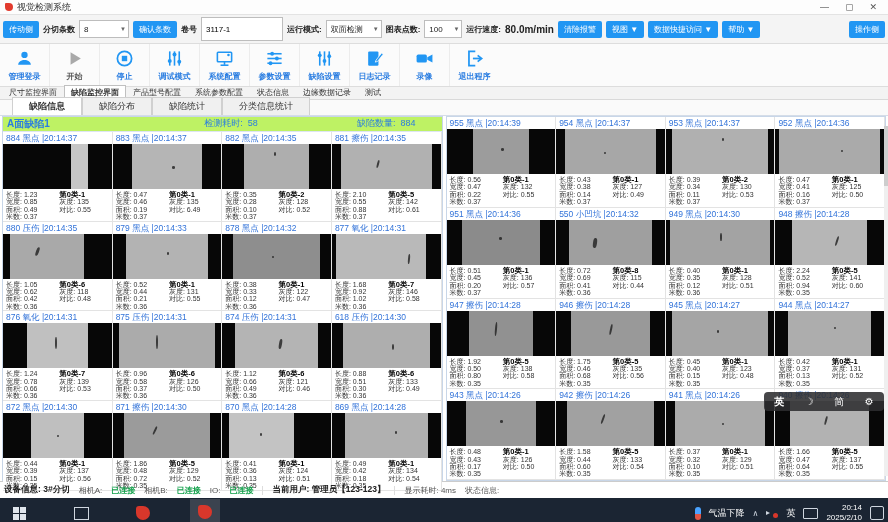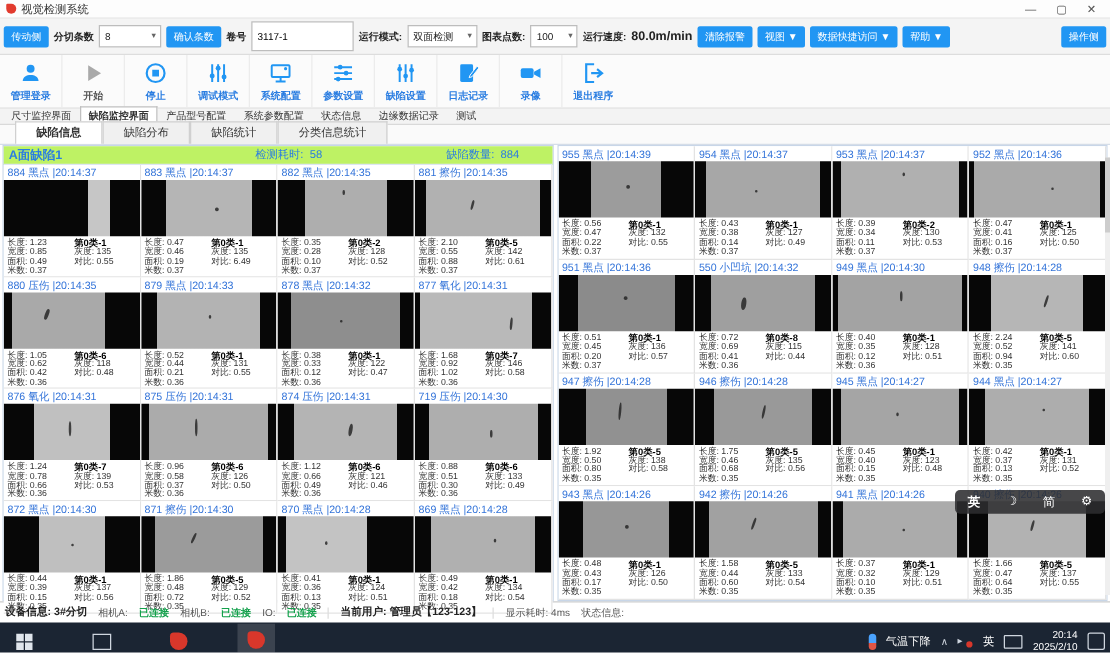--- a/index.html
+++ b/index.html
@@ -438,21 +438,21 @@
               <div>米数: 0.36</div>
         </div>
         <div class="col">
           <div class="cls">第0类-6</div>
           <div>灰度: 121</div>
               <div>对比: 0.46</div>
         </div>
       </div>
     </div>
         <div class="cell">
-      <div class="cellhead">719 压伤 |20:14:30</div>
+      <div class="cellhead">618 压伤 |20:14:30</div>
       <div class="cimg" style="background:linear-gradient(90deg,#070707 0 10%,#aeaeae 10% 90%,#070707 90% 100%)">
             <i class="sp" style="left:55%;top:45%;width:2px;height:6px;transform:rotate(0deg)"></i>
           </div>
       <div class="cinfo">
         <div class="col">
           <div>长度: 0.88</div>
               <div>宽度: 0.51</div>
           <div>面积: 0.30</div>
               <div>米数: 0.36</div>
         </div>

